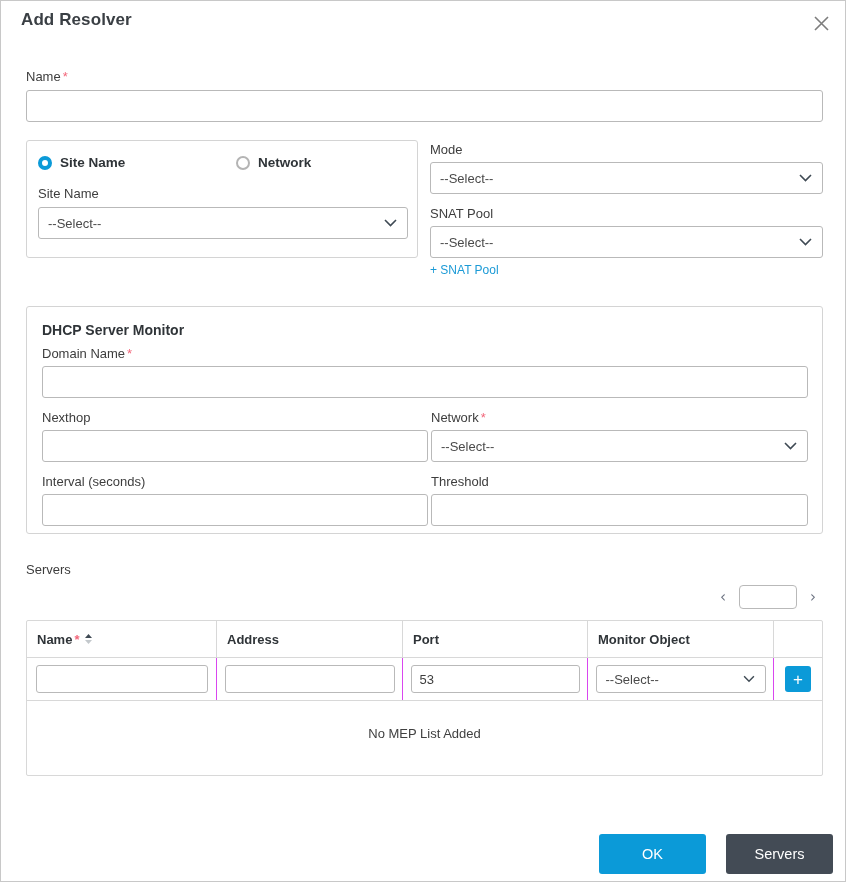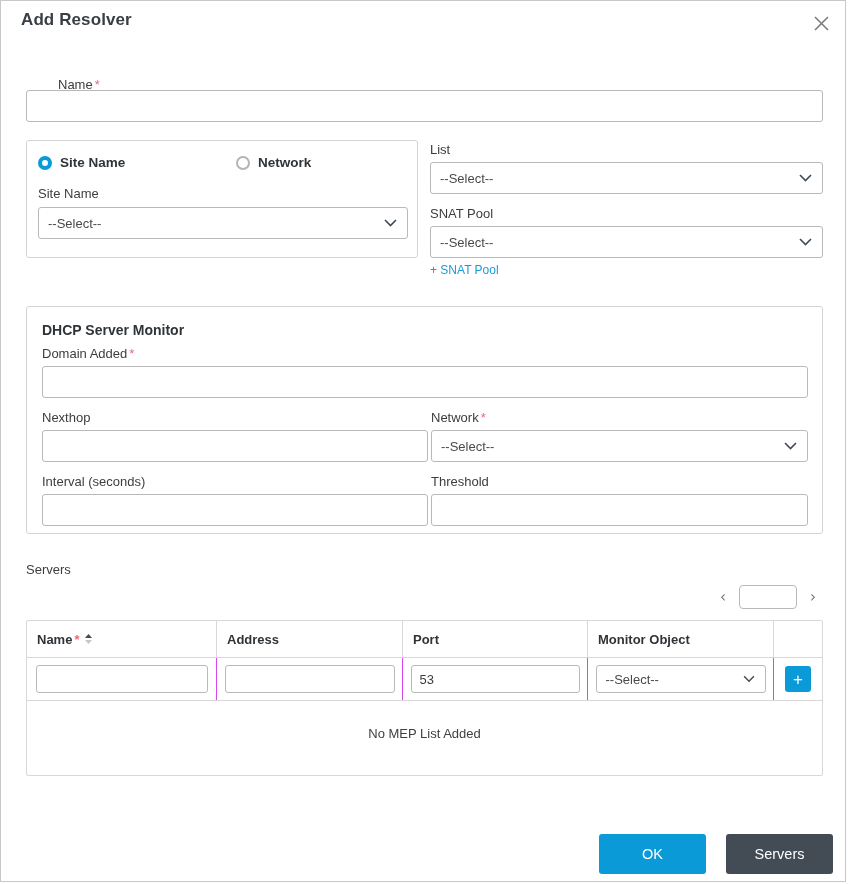--- a/index.html
+++ b/index.html
@@ -248,21 +248,21 @@
 
   <div class="dlg-header">
     <div class="dlg-title">Add Resolver</div>
     <div class="close-btn">
       <svg width="17" height="17" viewBox="0 0 17 17">
         <path d="M2 2 L15 15 M15 2 L2 15" stroke="#7d7d7d" stroke-width="1.6" fill="none"></path>
       </svg>
     </div>
   </div>
 
-  <div class="abs field-label" style="left:25px; top:76px;margin-left:32px;">
+  <div class="abs field-label" style="left:25px; top:68px;">
     <span>Name</span><span class="req">*</span>
   </div>
   <input class="abs txtinput" style="left: 25px; top: 89px; width: 797px; height: 32px;" value="" placeholder="">
 
   <div class="abs panel" style="left:25px; top:139px; width:392px; height:118px;padding-left:44px;">
 
     <div class="abs radio-row" style="left:11px; top:14px;">
       <span class="radio checked"></span>
       <span class="radio-label">Site Name</span>
     </div>
@@ -277,21 +277,21 @@
     <div class="abs selectbox" style="left:11px; top:66px; width:370px; height:32px;">
       <span>--Select--</span>
       <span class="caret">
         <svg width="13" height="9" viewBox="0 0 13 9">
             <path d="M1 1.5 L6.5 7 L12 1.5" stroke="#3f4a54" stroke-width="1.6" fill="none"></path>
           </svg>
       </span>
     </div>
   </div>
 
-  <div class="abs field-label" style="left:429px; top:141px;">List</div>
+  <div class="abs field-label" style="left:429px; top:141px;">Mode</div>
   <div class="abs selectbox" style="left:429px; top:161px; width:393px; height:32px;">
     <span>--Select--</span>
     <span class="caret">
       <svg width="13" height="9" viewBox="0 0 13 9">
           <path d="M1 1.5 L6.5 7 L12 1.5" stroke="#3f4a54" stroke-width="1.6" fill="none"></path>
         </svg>
     </span>
   </div>
 
   <div class="abs field-label" style="left:429px; top:205px;">SNAT Pool</div>
@@ -303,21 +303,21 @@
         </svg>
     </span>
   </div>
   <div class="abs link" style="left:429px; top:262px;">+ SNAT Pool</div>
 
   <div class="abs panel" style="left:25px; top:305px; width:797px; height:228px;">
 
     <div class="abs" style="left:15px; top:15px; font-size:14px; font-weight:bold; color:#2f3438;">DHCP Server Monitor</div>
 
     <div class="abs field-label" style="left:15px; top:39px;">
-      <span>Domain Added</span><span class="req">*</span>
+      <span>Domain Name</span><span class="req">*</span>
     </div>
     <input class="abs txtinput" style="left: 15px; top: 59px; width: 766px; height: 32px;" value="">
 
     <div class="abs field-label" style="left:15px; top:103px;">Nexthop</div>
     <input class="abs txtinput" style="left: 15px; top: 123px; width: 386px; height: 32px;" value="">
 
     <div class="abs field-label" style="left:404px; top:103px;">
       <span>Network</span><span class="req">*</span>
     </div>
     <div class="abs selectbox" style="left:404px; top:123px; width:377px; height:32px;">

